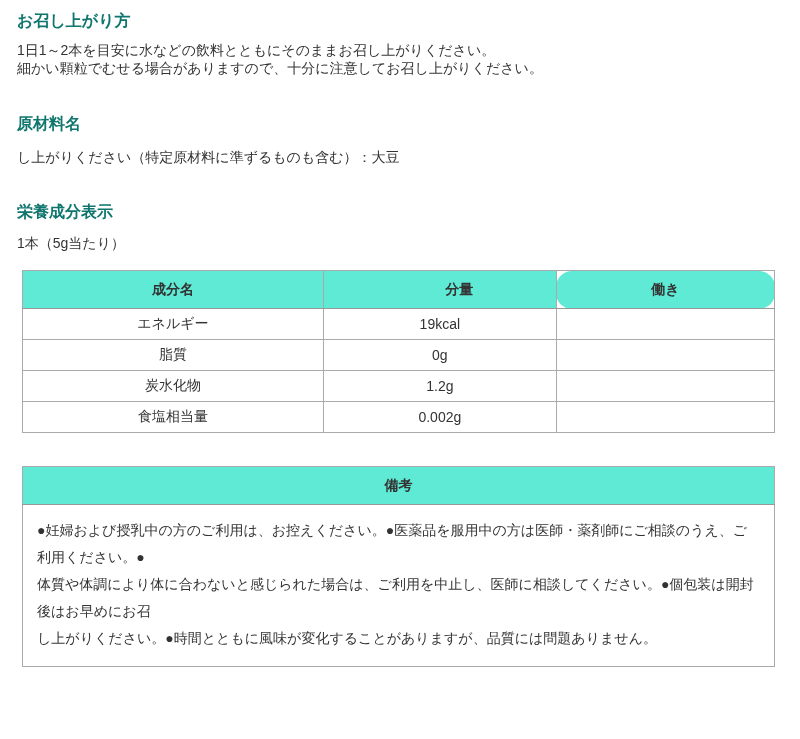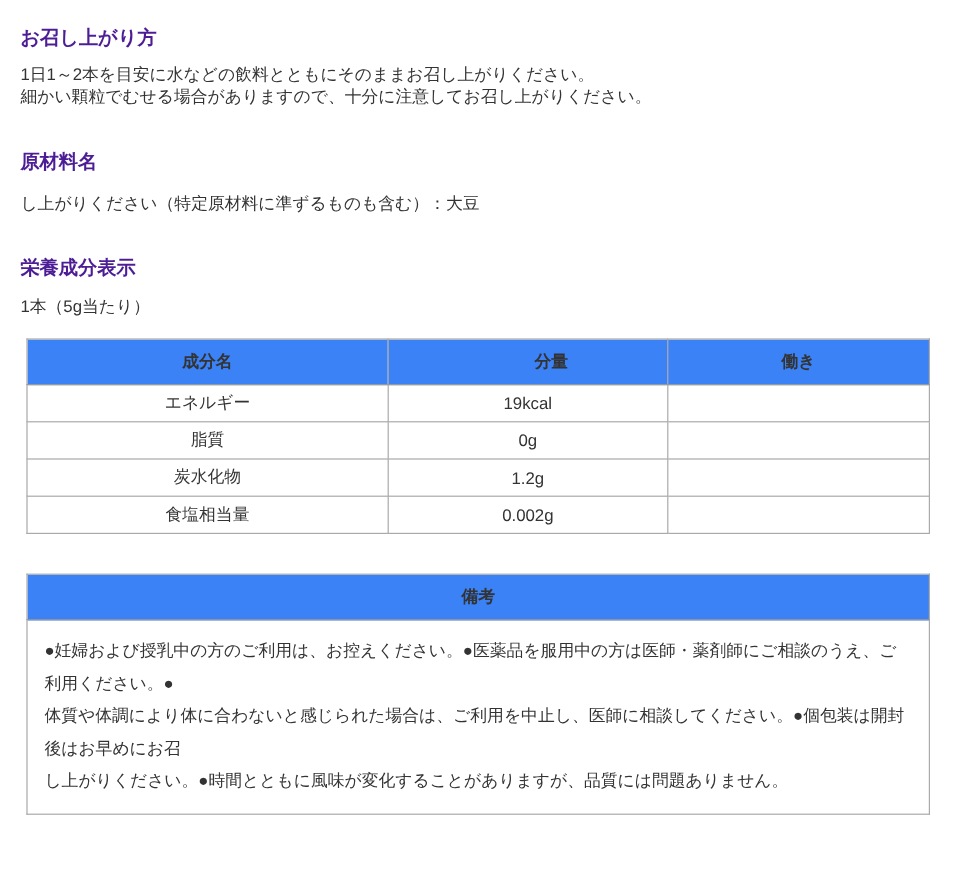--- a/index.html
+++ b/index.html
@@ -10,22 +10,22 @@
   }
   body {
     font-family: "Liberation Sans", "DejaVu Sans", sans-serif;
     color: #333333;
     font-size: 14px;
     padding: 6px 17px 14px 17px;
   }
   .section-heading {
     font-size: 16px;
     font-weight: bold;
-    color: #4c1d95;
-    margin: 16px 0 9px 0;
+    color: #0f766e;
+    margin: 4px 0 9px 0;
     line-height: 22px;
   }
   .body-text {
     margin: 0;
     line-height: 18px;
     white-space: pre-line;
   }
   .ingredients-text {
     margin: 0;
     line-height: 27px;
@@ -49,29 +49,29 @@
   }
   table.info-table th,
   table.info-table td {
     border: 1px solid #aaaaaa;
     font-size: 14px;
     color: #333333;
     text-align: center;
     vertical-align: middle;
   }
   table.info-table th {
-    background: #3b82f6;
+    background: #5eead4;
     font-weight: bold;
     height: 38px;
     border-bottom: 1px solid #999999;
   }
   table.nutrition-table td { height: 31px; }
   .col-name { width: 40%; }
   .col-amount { width: 31%; padding-left: 40px; }
-  .col-function { width: 29%; }
+  .col-function { width: 29%; border-radius: 16px; }
   table.remarks-table { margin-top: 33px; }
   table.remarks-table td.remarks-body {
     text-align: left;
     padding: 12px 14px 14px 14px;
     line-height: 27px;
     white-space: pre-line;
   }
 </style>
 </head>
 <body>

